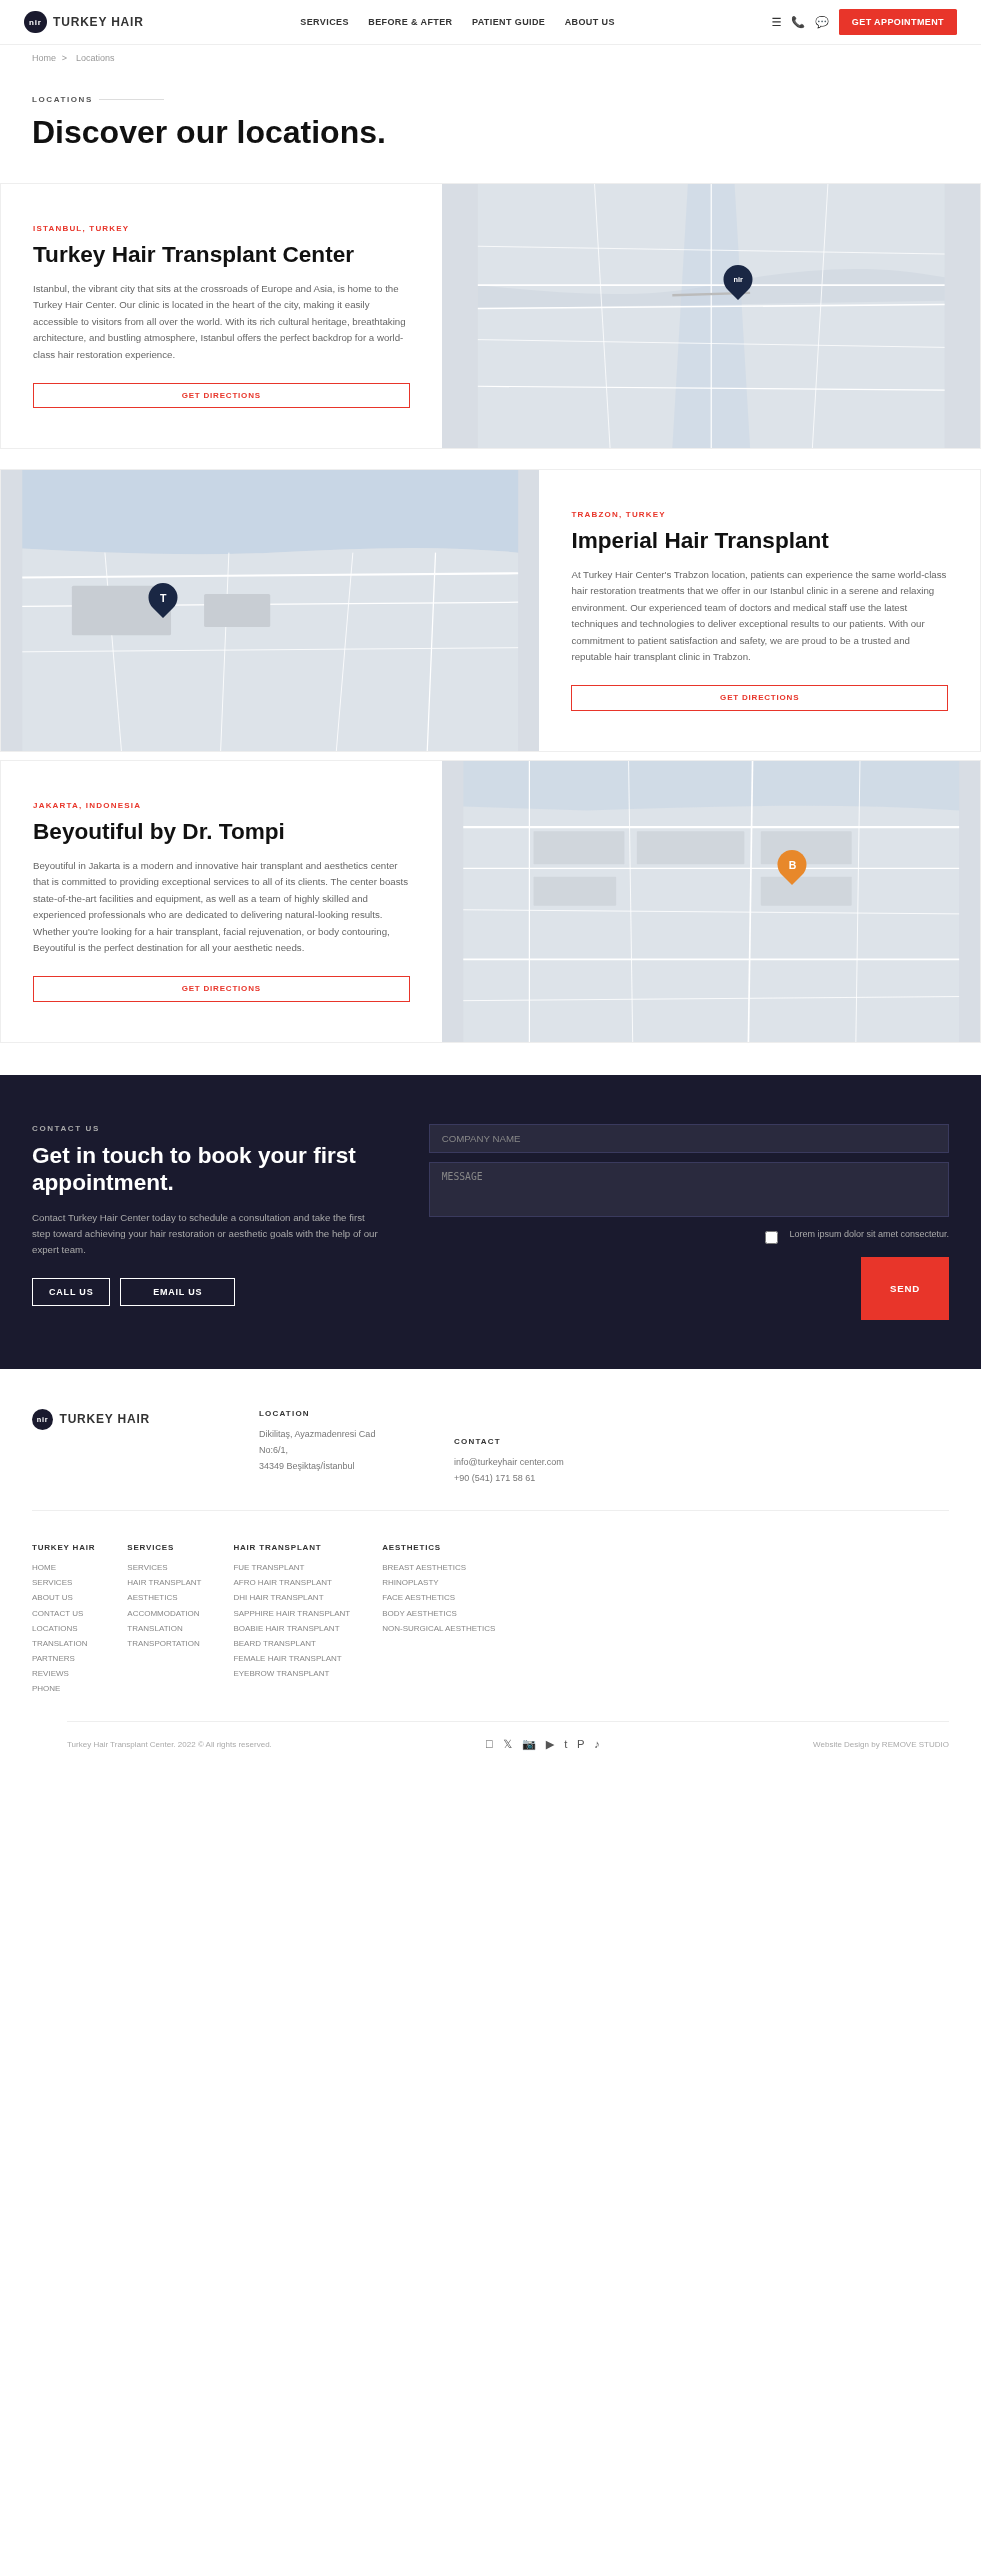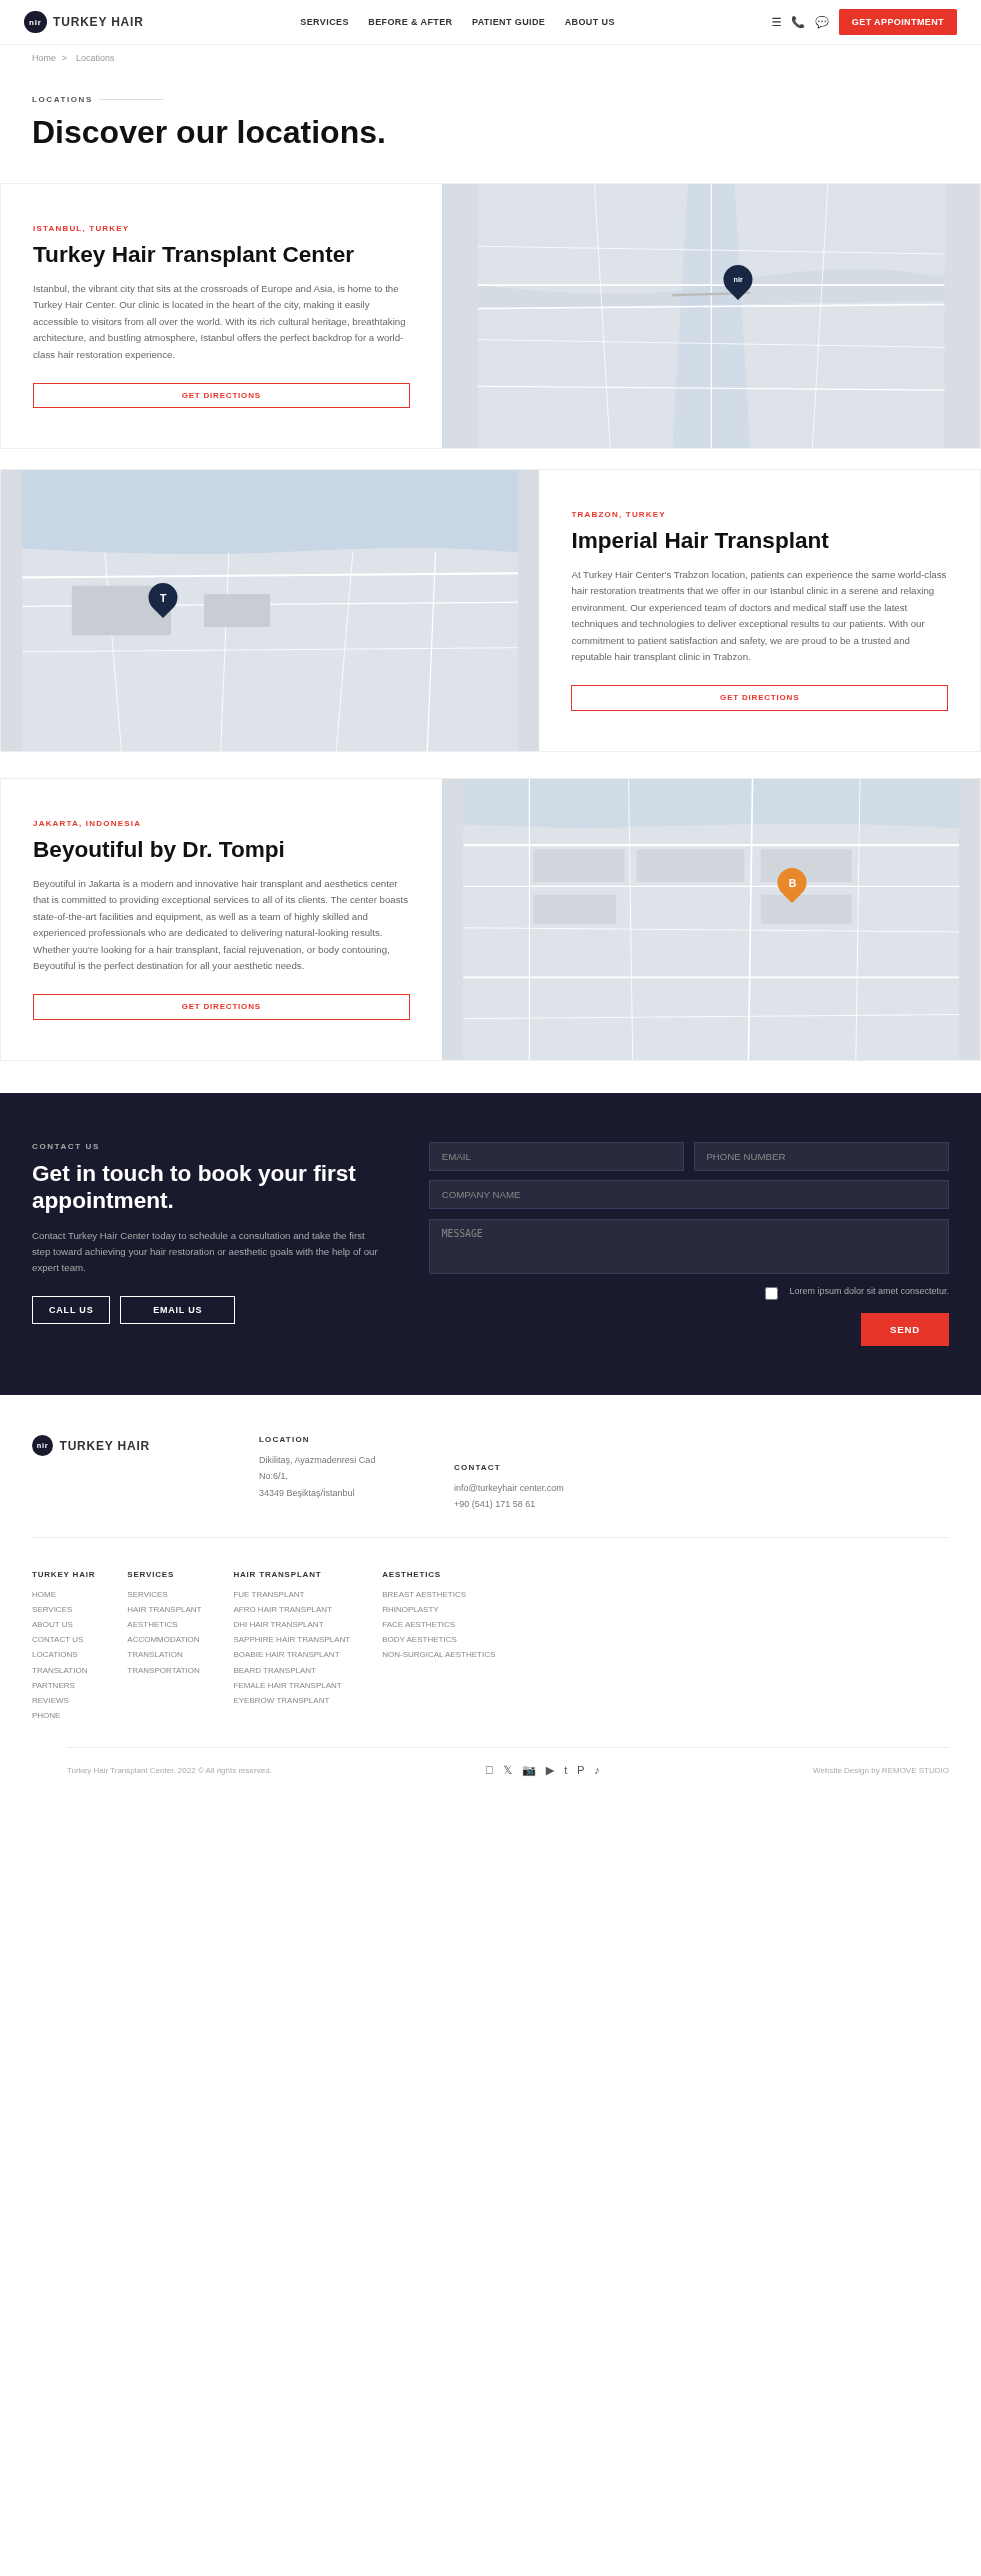--- a/index.html
+++ b/index.html
@@ -56,21 +56,21 @@
     .btn-email { border: 0.8px solid #fff; background: transparent; color: #fff; padding: 8px 32px; font-size: 9px; font-weight: 700; letter-spacing: 0.8px; text-transform: uppercase; cursor: pointer; }
     .contact-right { flex: 1; }
     .form-row { display: flex; gap: 9.7px; margin-bottom: 9.7px; }
     .form-field { flex: 1; }
     .form-field input, .form-field textarea { width: 100%; background: #2a2a3e; border: 0.8px solid #3a3a5e; color: #fff; padding: 8px 11.3px; font-size: 9.7px; outline: none; }
     .form-field textarea { height: 55px; resize: none; }
     .form-field input::placeholder, .form-field textarea::placeholder { color: #888; }
     .form-checkbox { display: flex; align-items: flex-start; gap: 11px; margin-bottom: 13px; font-size: 9px; color: #aaa; justify-content: flex-end; }
     .form-checkbox input { margin-top: 1.6px; }
     .form-submit { display: flex; justify-content: flex-end; }
-    .btn-send { background: #e8352a; color: #fff; border: none; padding: 11px 29px; font-size: 9.7px; font-weight: 700; letter-spacing: 0.8px; text-transform: uppercase; cursor: pointer; }
+    .btn-send { background: #e8352a; color: #fff; border: none; padding: 26px 29px; font-size: 9.7px; font-weight: 700; letter-spacing: 0.8px; text-transform: uppercase; cursor: pointer; }
 
     
     footer { background: #fff; padding: 40px 32px 16px; }
     .footer-top { display: flex; gap: 49px; margin-bottom: 32px; padding-bottom: 24px; border-bottom: 0.8px solid #eee; }
     .footer-logo { display: flex; align-items: center; gap: 6.5px; font-weight: 700; font-size: 12px; letter-spacing: 0.8px; margin-bottom: 16px; }
     .footer-logo-icon { width: 21px; height: 21px; background: #1a1a2e; border-radius: 50%; display: flex; align-items: center; justify-content: center; color: #fff; font-size: 7.3px; font-weight: 900; }
     .footer-col h4 { font-size: 8px; font-weight: 700; letter-spacing: 1.2px; text-transform: uppercase; color: #333; margin-bottom: 8px; }
     .footer-col p, .footer-col a { font-size: 9px; color: #777; line-height: 1.8; display: block; text-decoration: none; }
     .footer-trust { display: flex; align-items: center; gap: 16px; margin-left: auto; }
     .tursab-badge { font-size: 14.6px; font-weight: 900; color: #1a1a2e; border: 1.6px solid #1a1a2e; padding: 3.2px 6.5px; letter-spacing: 0.8px; }
@@ -192,21 +192,21 @@
 
       <div style="position:absolute; top:113px; left:30%; transform:translateX(-50%);">
         <div style="width:29px;height:29px;background:#1a2744;border-radius:50% 50% 50% 0;transform:rotate(-45deg);display:flex;align-items:center;justify-content:center;">
           <span style="transform:rotate(45deg);color:#fff;font-size:10.5px;font-weight:900;">T</span>
         </div>
       </div>
     </div>
   </div>
 </div>
 
-<div class="location-card" style="margin-top:26px;">
+<div class="location-card" style="margin-top:8px;">
   <div class="location-info">
     <div class="location-subtitle">JAKARTA, INDONESIA</div>
     <div class="location-title">Beyoutiful by Dr. Tompi</div>
     <div class="location-desc">Beyoutiful in Jakarta is a modern and innovative hair transplant and aesthetics center that is committed to providing exceptional services to all of its clients. The center boasts state-of-the-art facilities and equipment, as well as a team of highly skilled and experienced professionals who are dedicated to delivering natural-looking results. Whether you're looking for a hair transplant, facial rejuvenation, or body contouring, Beyoutiful is the perfect destination for all your aesthetic needs.</div>
     <button class="btn-directions">GET DIRECTIONS</button>
   </div>
   <div class="location-map">
     <div class="map-container">
       <svg class="map-svg" viewBox="0 0 600 340" xmlns="http://www.w3.org/2000/svg">
         <rect width="600" height="340" fill="#d4dbe3"></rect>
@@ -245,28 +245,20 @@
   <div class="contact-left">
     <div class="contact-label">CONTACT US</div>
     <div class="contact-title">Get in touch to book your first appointment.</div>
     <div class="contact-desc">Contact Turkey Hair Center today to schedule a consultation and take the first step toward achieving your hair restoration or aesthetic goals with the help of our expert team.</div>
     <div class="contact-buttons">
       <button class="btn-call">CALL US</button>
       <button class="btn-email">EMAIL US</button>
     </div>
   </div>
   <div class="contact-right">
-    <div class="form-row">
-      <div class="form-field">
-        <input type="email" placeholder="EMAIL" style="">
-      </div>
-      <div class="form-field">
-        <input type="tel" placeholder="PHONE NUMBER" style="">
-      </div>
-    </div>
     <div class="form-row">
       <div class="form-field">
         <input type="text" placeholder="COMPANY NAME" style="">
       </div>
     </div>
     <div class="form-row">
       <div class="form-field">
         <textarea placeholder="MESSAGE" style=""></textarea>
       </div>
     </div>

